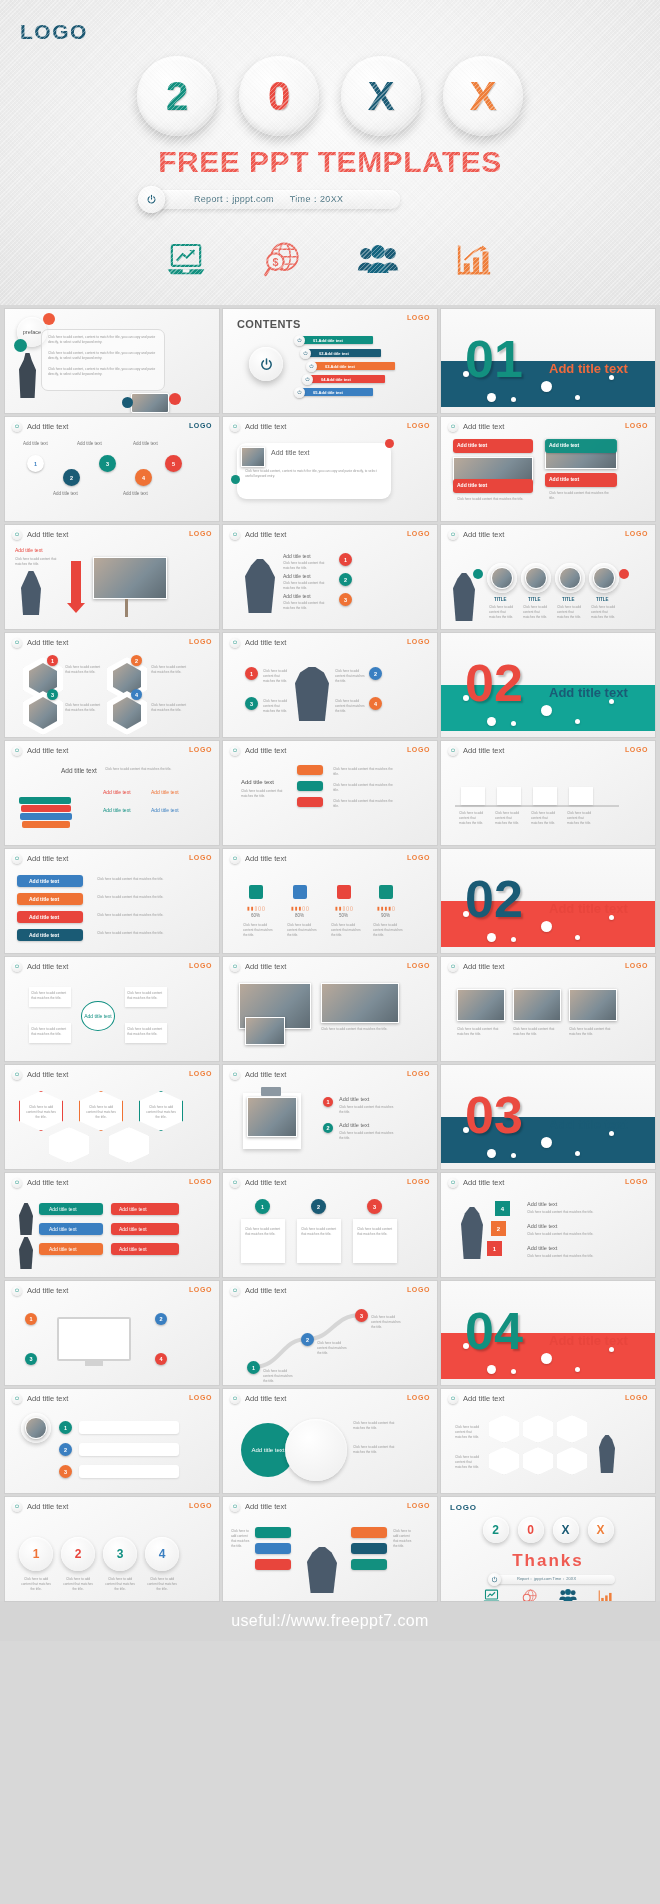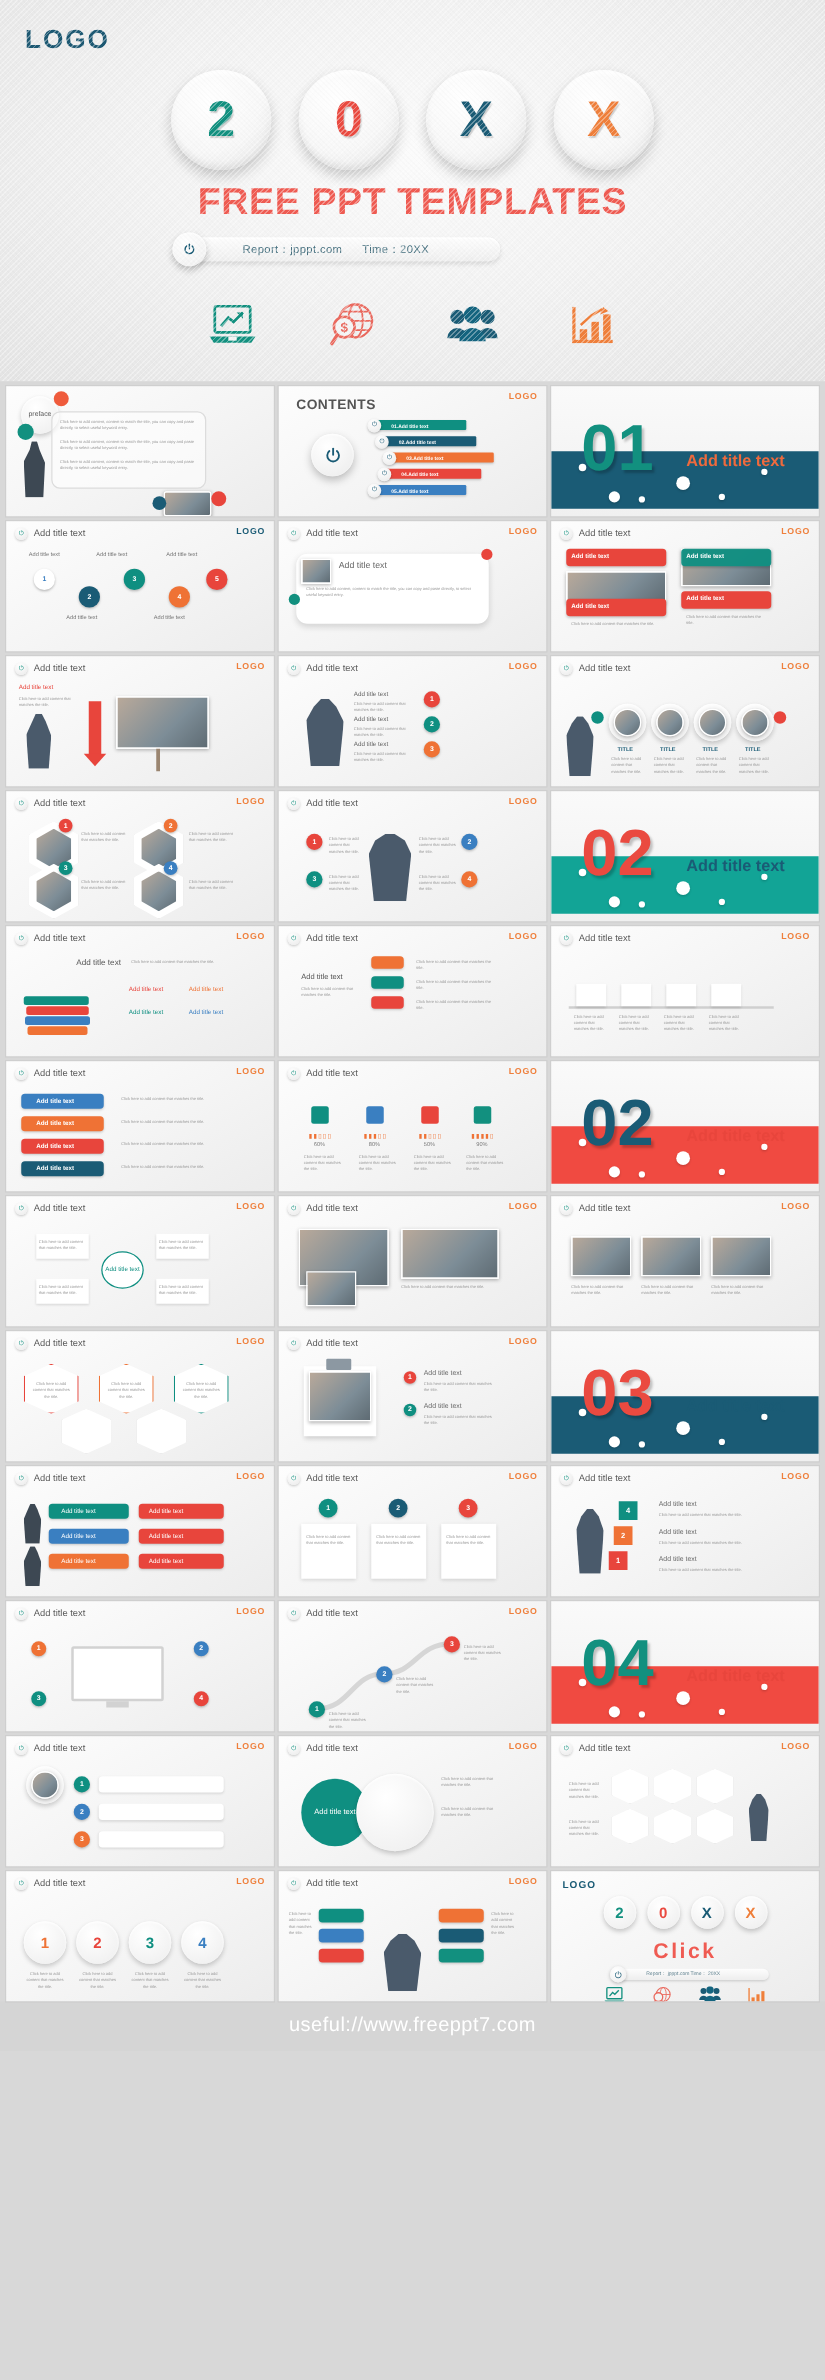--- a/index.html
+++ b/index.html
@@ -798,21 +798,21 @@
   </div>
 
   <div class="slide">
     <div class="thanks-logo">LOGO</div>
     <div class="tcoins">
       <div class="tcoin" style="color:#12907f;">2</div>
       <div class="tcoin" style="color:#ea4a40;">0</div>
       <div class="tcoin" style="color:#1a5b75;">X</div>
       <div class="tcoin" style="color:#ef7f3b;">X</div>
     </div>
-    <div class="thanks-word">Click</div>
+    <div class="thanks-word">Thanks</div>
     <div class="tbar">
       <div class="pk">⏻</div>
       <div class="tt">Report： jpppt.com   Time： 20XX</div>
     </div>
     <div class="ticons">
       <svg width="17" height="15" viewBox="0 0 48 40">
         <rect x="7" y="2" width="34" height="25" rx="2" fill="none" stroke="#12907f" stroke-width="3"></rect>
         <polyline points="13,21 20,13 25,17 34,8" fill="none" stroke="#12907f" stroke-width="3"></polyline>
         <path d="M2 31 h44 l-4 6 H6 Z" fill="#12907f"></path>
       </svg>

